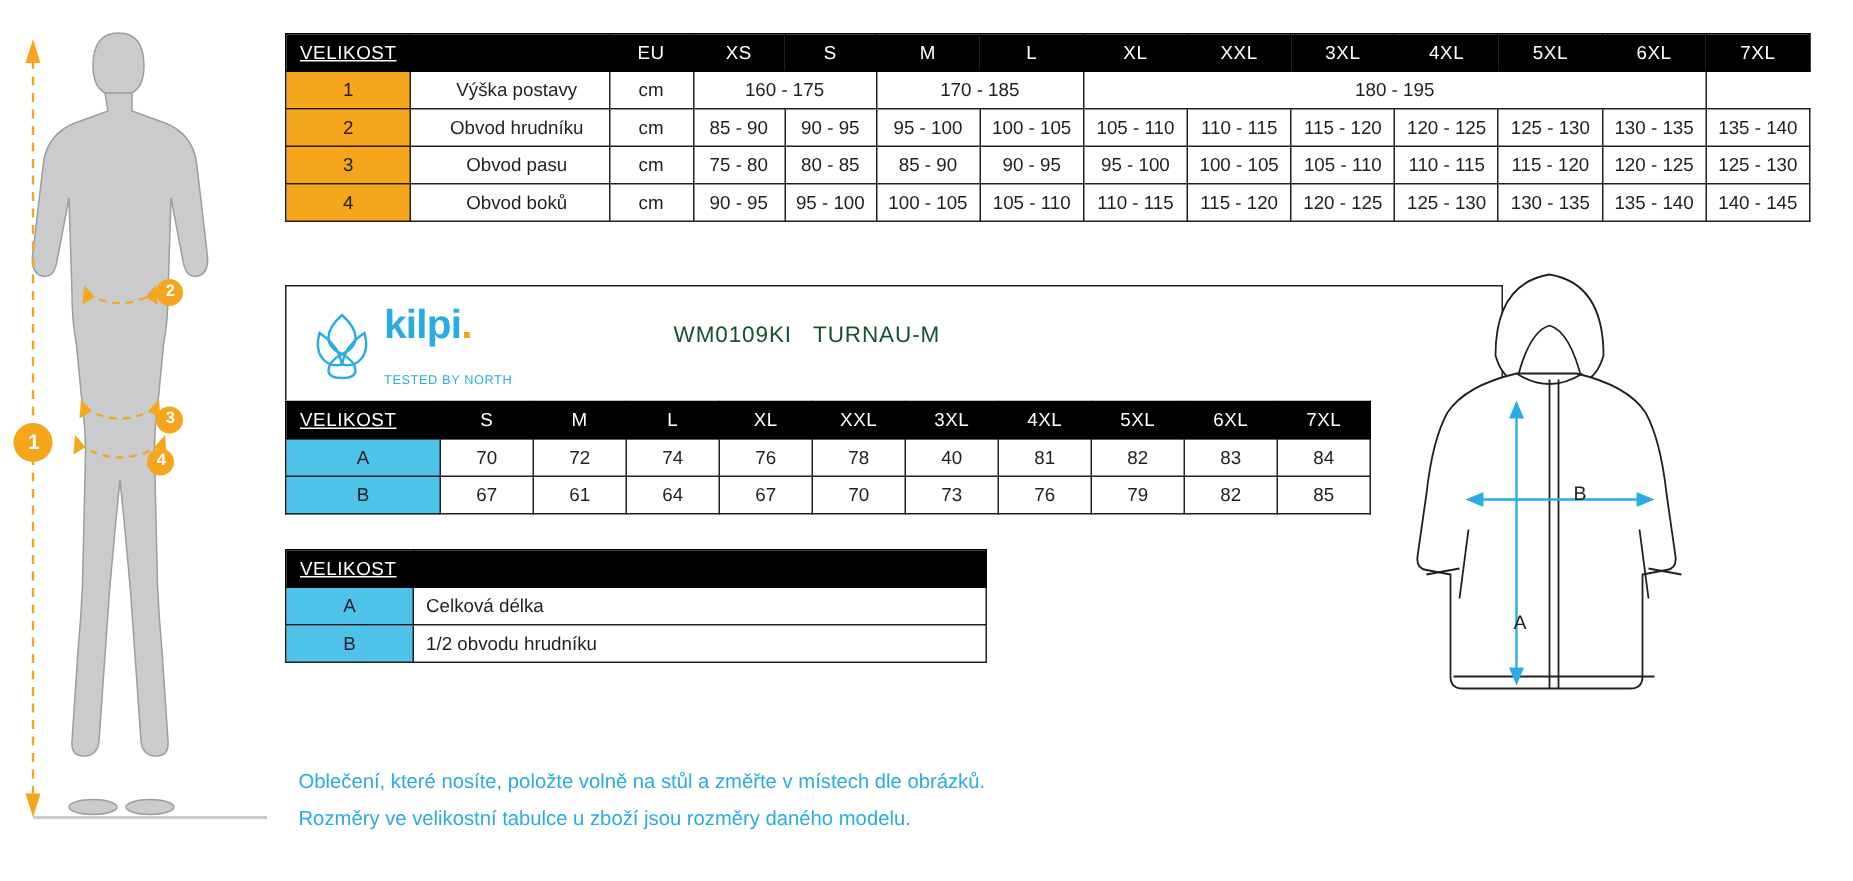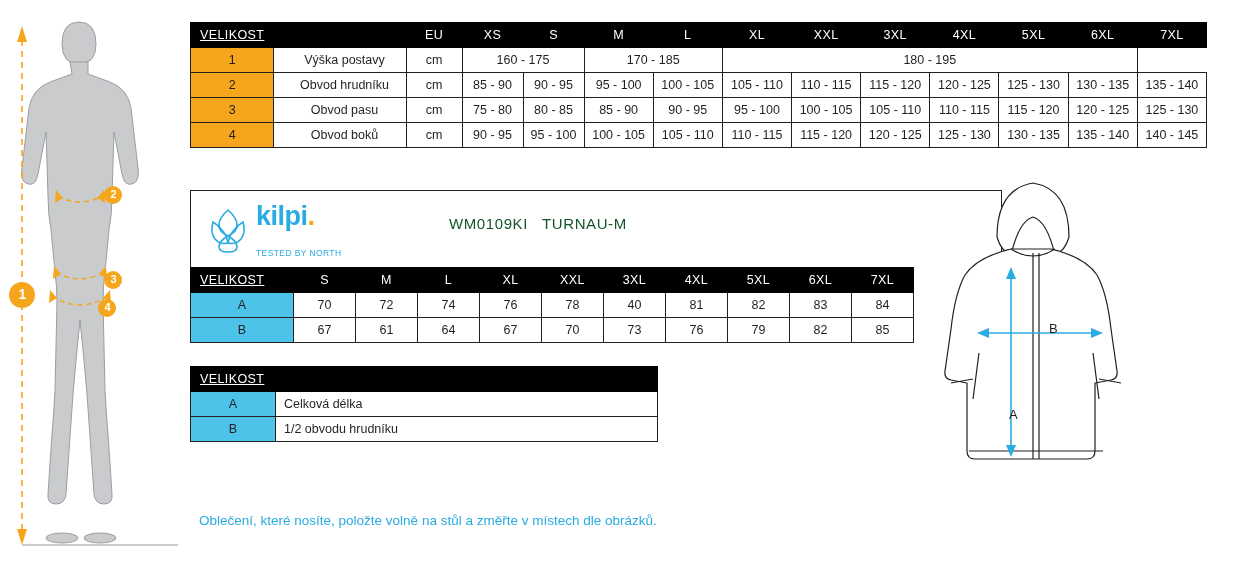--- a/index.html
+++ b/index.html
@@ -421,20 +421,21 @@
       </tr>
       <tr>
         <td class="ab-cell">B</td>
         <td class="legend-desc">1/2 obvodu hrudníku</td>
       </tr>
     </tbody>
   </table>
 
   <div class="notes">
     <div>Oblečení, které nosíte, položte volně na stůl a změřte v místech dle obrázků.</div>
+    <div>Rozměry ve velikostní tabulce u zboží jsou rozměry daného modelu.</div>
   </div>
 
   <div class="jacket-panel">
     <svg width="230" height="320" viewBox="0 0 230 320" xmlns="http://www.w3.org/2000/svg">
       <g fill="#ffffff" stroke="#231f20" stroke-width="1.2" stroke-linejoin="round">
 
         <path d="M72 62 q0 -48 36 -54 q36 6 36 54 q-4 14 -14 18 q-8 -34 -22 -38 q-14 4 -22 38 q-10 -4 -14 -18 Z"></path>
 
         <path d="M86 74 q-34 8 -46 26 q-10 18 -14 54 l-6 42 q-1 8 6 9 l16 3 l0 68 q0 8 8 8 l112 0 q8 0 8 -8
                  l0 -68 l16 -3 q7 -1 6 -9 l-6 -42 q-4 -36 -14 -54 q-12 -18 -46 -26 Z"></path>

